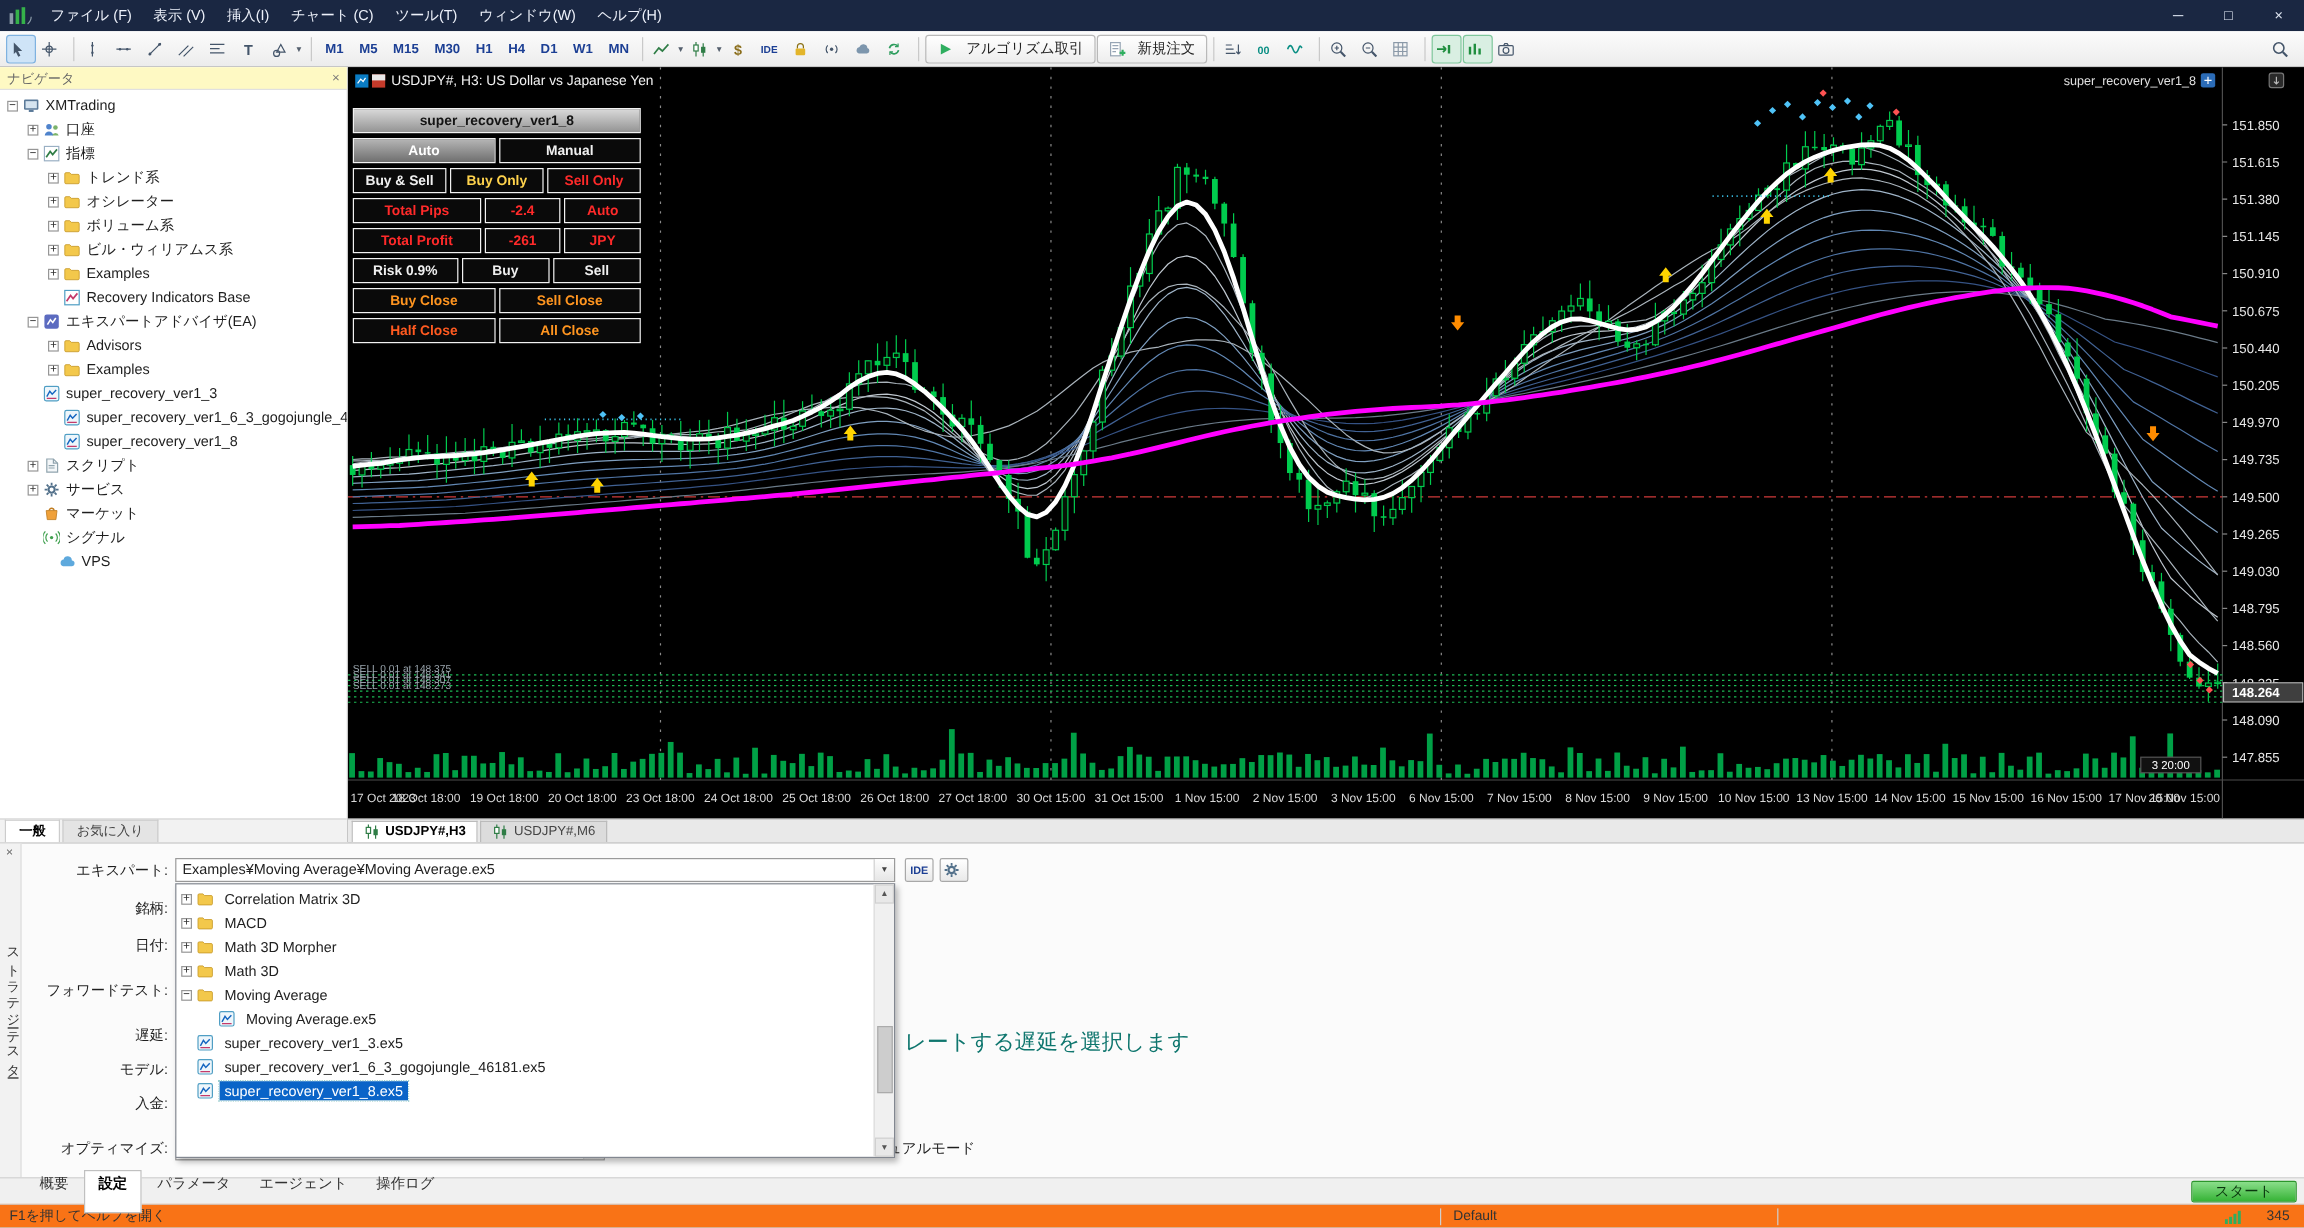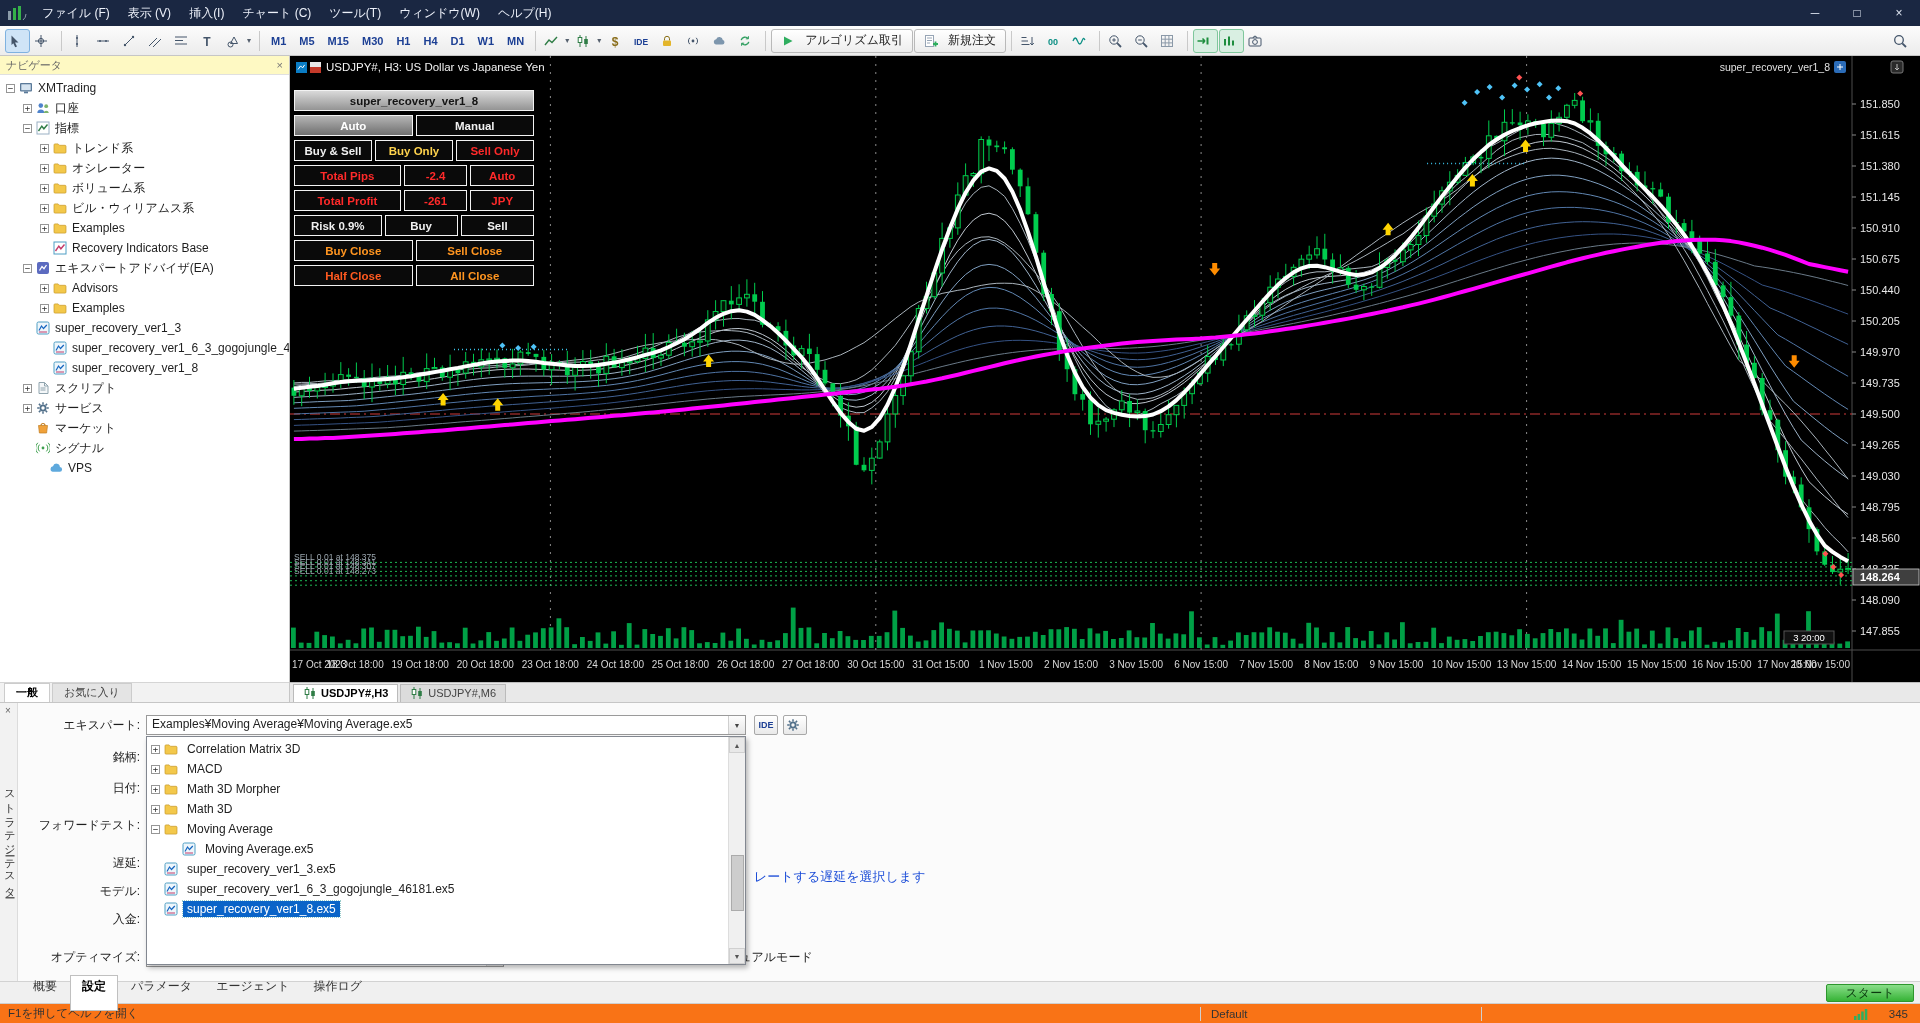--- a/index.html
+++ b/index.html
@@ -60,21 +60,21 @@
   .tester-side { position:absolute; left:0; top:0; bottom:0; width:18px; background:#f2f2f2; border-right:1px solid #dcdcdc; }
   .tester-close { position:absolute; left:5px; top:2px; font-size:10px; color:#666; }
   .tester-side-label { position:absolute; left:2px; top:80px; writing-mode:vertical-rl; font-size:11px; color:#333; letter-spacing:1px; }
   .t-label { position:absolute; left:22px; width:118px; text-align:right; font-size:12px; color:#1e1e1e; height:16px; }
   .combo { position:absolute; height:20px; background:#fff; border:1px solid #9a9a9a; display:flex; align-items:stretch; }
   .combo .val { flex:1; padding:1px 5px 0; font-size:12px; white-space:nowrap; overflow:hidden; }
   .combo .drop { width:17px; border-left:1px solid #cfcfcf; display:flex; align-items:center; justify-content:center;
     font-size:7px; color:#444; background:linear-gradient(#fdfdfd,#e6e6e6); }
   .mini-btn { position:absolute; width:24px; height:20px; border:1px solid #a8a8a8; border-radius:2px;
     background:linear-gradient(#ffffff,#e9e9e9); display:flex; align-items:center; justify-content:center; }
-  .t-hint { position:absolute; font-size:13px; color:#1d4ed8; white-space:nowrap;margin-top:12px; }
+  .t-hint { position:absolute; font-size:18px; color:#0f766e; white-space:nowrap; }
   .dropdown-list { position:absolute; left:146px; top:33px; width:600px; height:229px; background:#fff;
     border:1px solid #828790; box-shadow:2px 3px 5px rgba(0,0,0,.28); display:flex; z-index:5; }
   .dd-items { flex:1; padding-top:2px; overflow:hidden; }
   .dd-row { height:20px; display:flex; align-items:center; font-size:12px; white-space:nowrap; }
   .dd-row .lbl { padding:1px 4px; }
   .dd-row.selected .lbl { background:#0a64c8; color:#fff; outline:1px dotted #9cc; }
   .dd-scroll { width:17px; background:#f0f0f0; border-left:1px solid #ddd; display:flex; flex-direction:column; align-items:center; flex:none; }
   .dd-arrow { height:16px; width:100%; text-align:center; font-size:7px; color:#555; line-height:16px; background:#e8e8e8; border:1px solid #d0d0d0; }
   .dd-thumb { width:13px; height:56px; background:#cdcdcd; border:1px solid #ababab; margin-top:102px; }
   .chk-row { position:absolute; display:flex; align-items:center; gap:6px; font-size:12px; color:#1e1e1e; }

